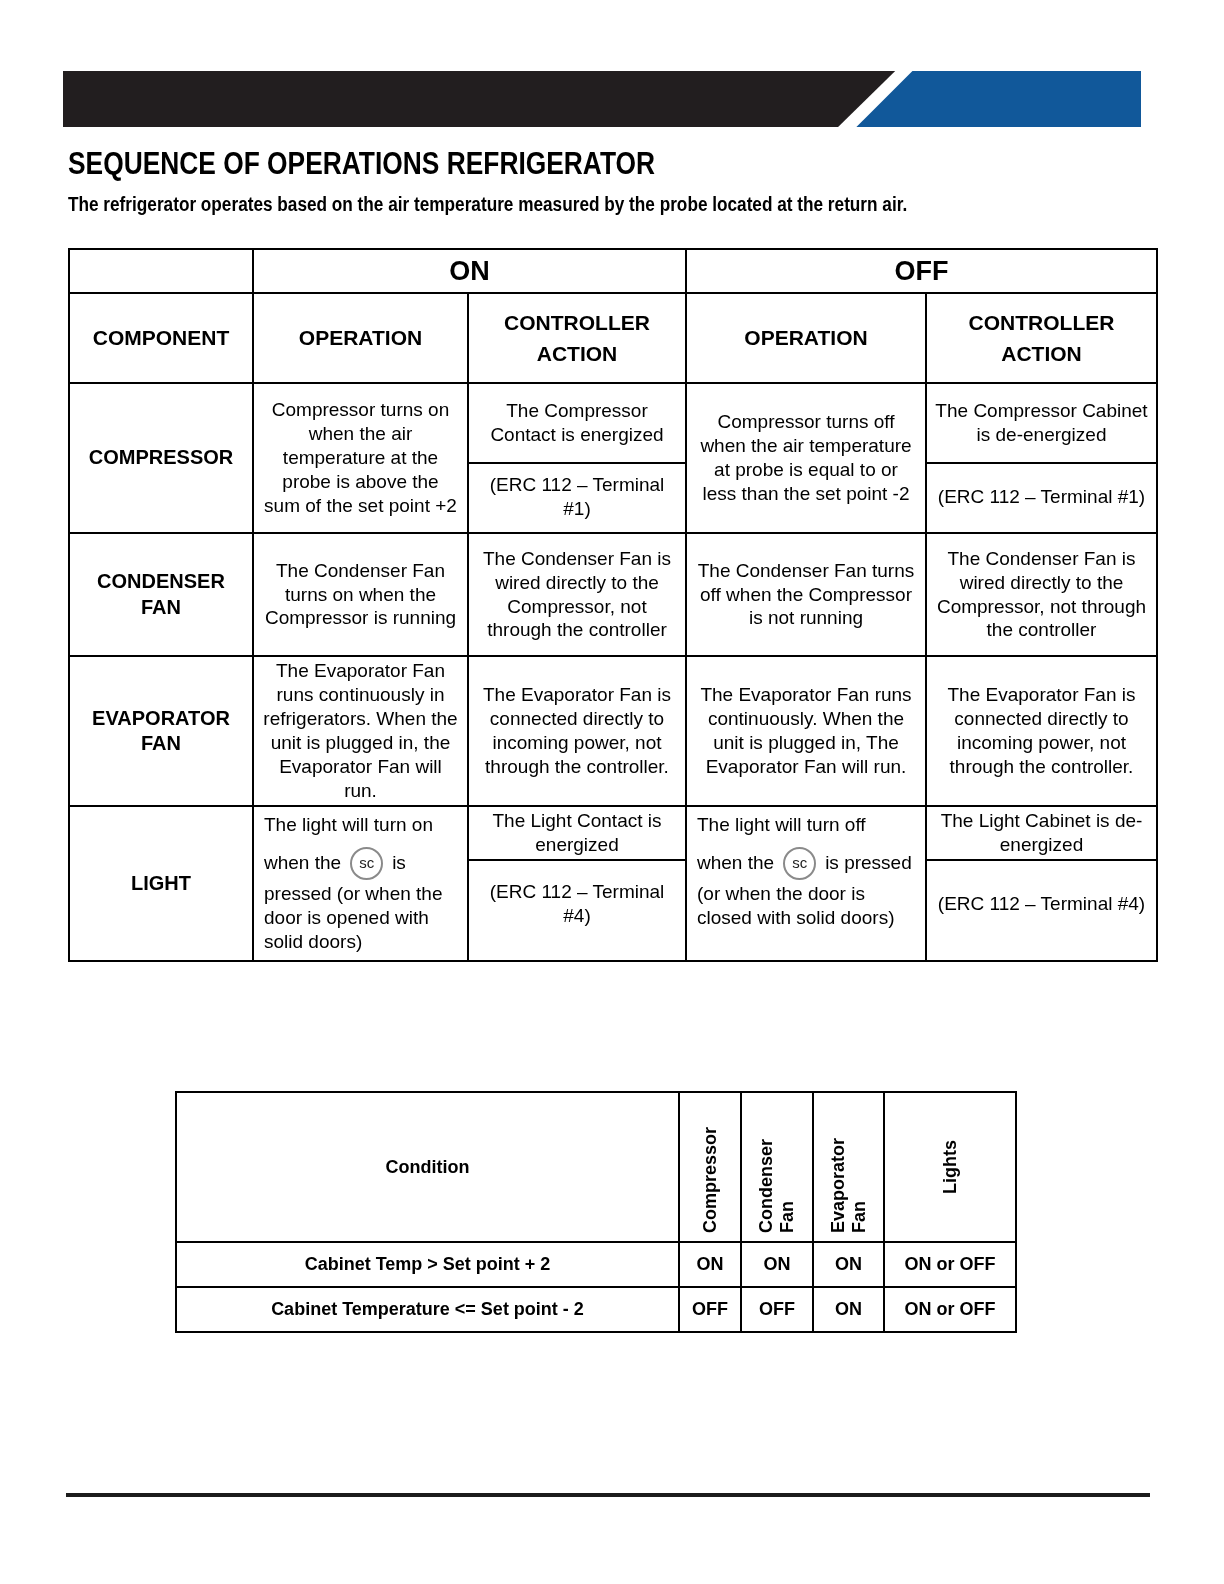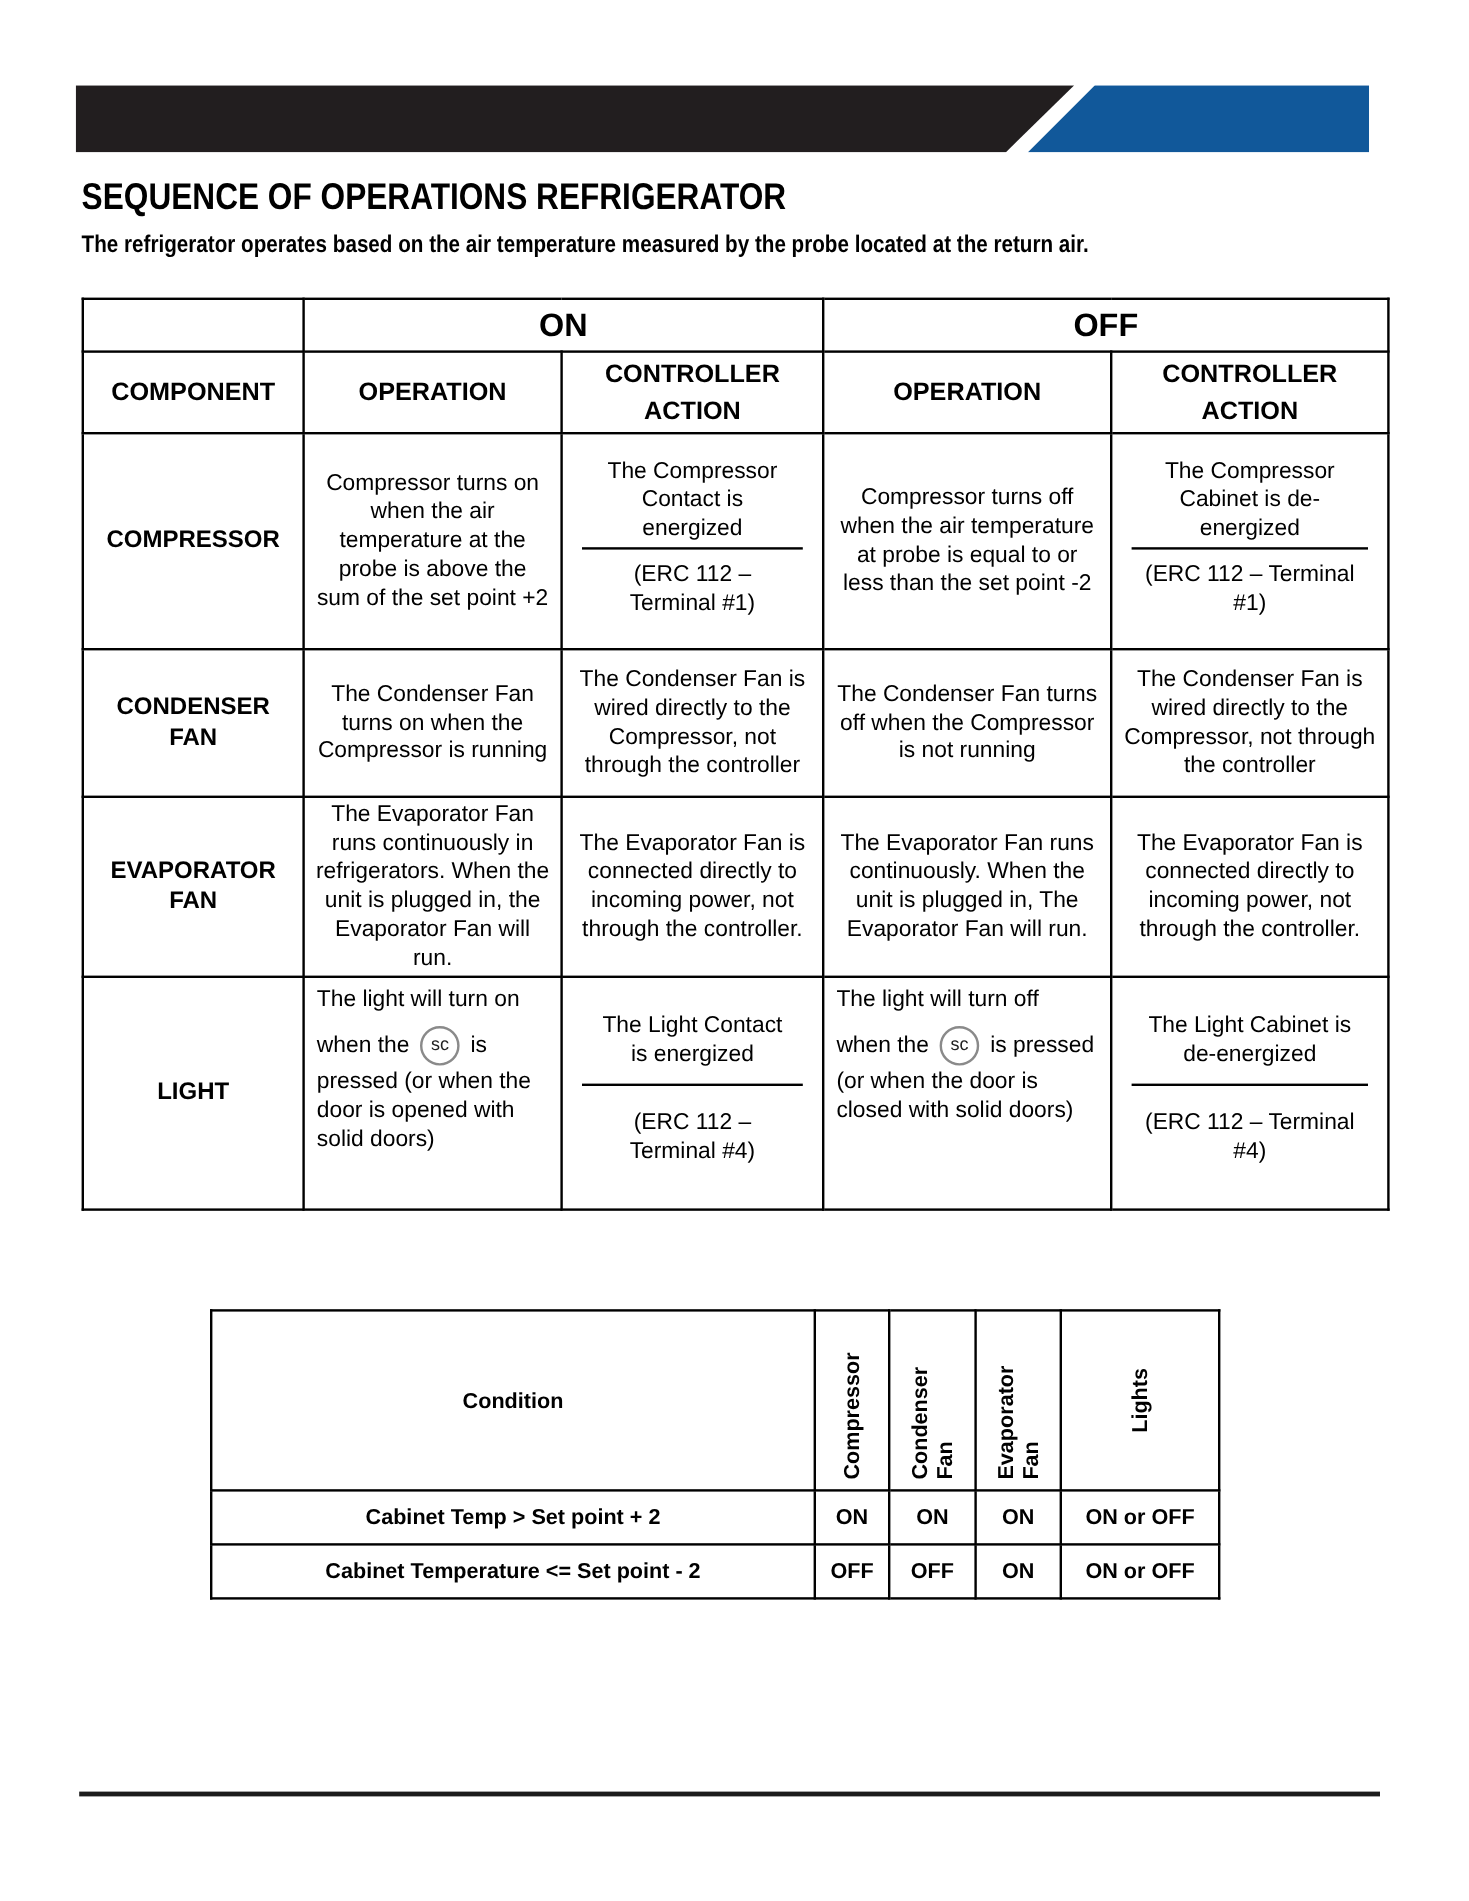--- a/index.html
+++ b/index.html
@@ -33,34 +33,34 @@
   }
 
   
   table { border-collapse:collapse; table-layout:fixed; }
   .ops-table {
     position:absolute; left:68px; top:248px; width:1088px;
     font-size:19px; line-height:1.26;
   }
   .ops-table td { border:2px solid #000; text-align:center; vertical-align:middle; padding:2px 8px; }
   .ops-table tr.r-h1 { height:44px; }
-  .ops-table tr.r-h2 { height:68px; }
+  .ops-table tr.r-h2 { height:90px; }
   .ops-table tr.r-comp { height:150px; }
   .ops-table tr.r-cond { height:123px; }
   .ops-table tr.r-evap { height:150px; }
   .ops-table tr.r-light { height:152px; }
   .ops-table .gh { font-size:27px; font-weight:bold; }
   .ops-table .ch { font-size:21px; font-weight:bold; line-height:1.5; padding:0 18px; }
   .ops-table .comp { font-size:20px; font-weight:bold; }
-  .ops-table td.split { padding:16px; vertical-align:top; }
+  .ops-table td.split { padding:0; vertical-align:top; }
   .split-top, .split-bot { display:flex; align-items:center; justify-content:center; padding:2px 8px; }
   .split-top { border-bottom:2px solid #000; }
   .r-comp .split-top { height:80px; }
   .r-comp .split-bot { height:66px; }
-  .r-light .split-top { height:74px; }
+  .r-light .split-top { height:54px; }
   .r-light .split-bot { height:86px; }
   td.light-op { text-align:left; vertical-align:top; padding:6px 10px;border-radius:12px; }
   .light-op .line2 { margin-top:8px; }
   .sc-circle {
     display:inline-flex; width:33px; height:33px; margin:2px 9px;
     border:2px solid #8a8a8a; border-radius:50%;
     align-items:center; justify-content:center;
     font-size:15px; font-weight:normal; color:#222; vertical-align:middle;
   }
 

